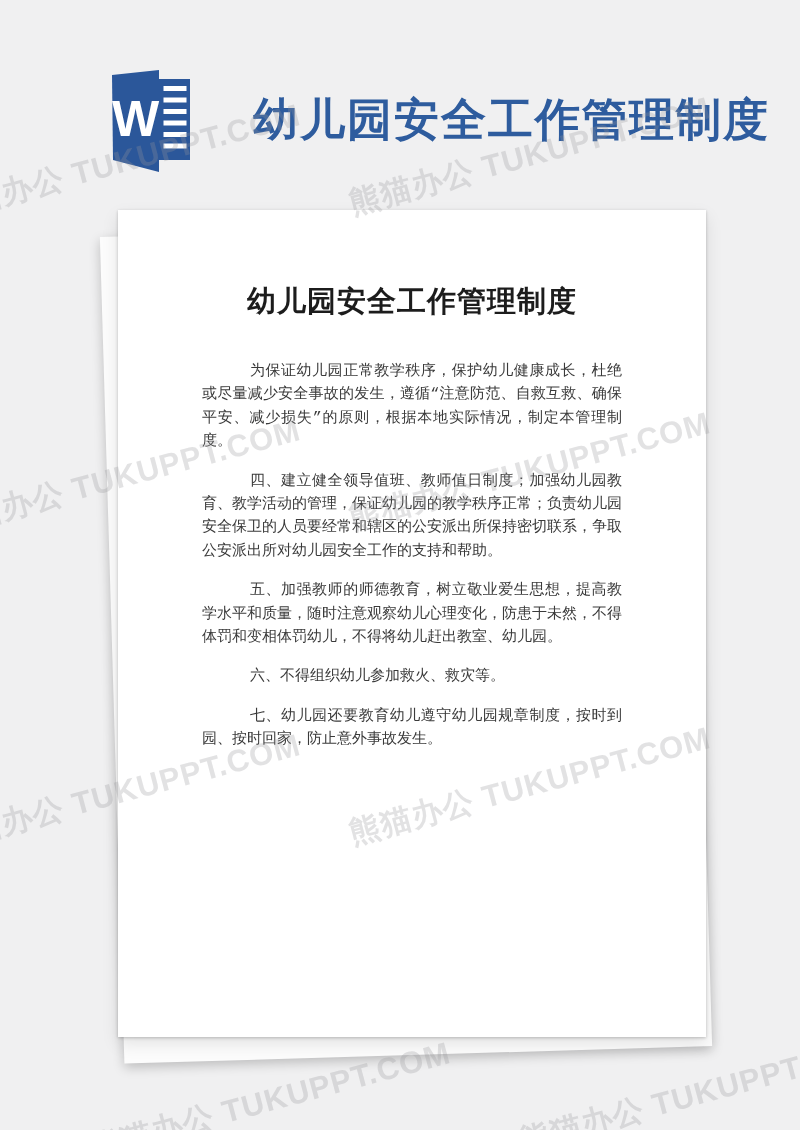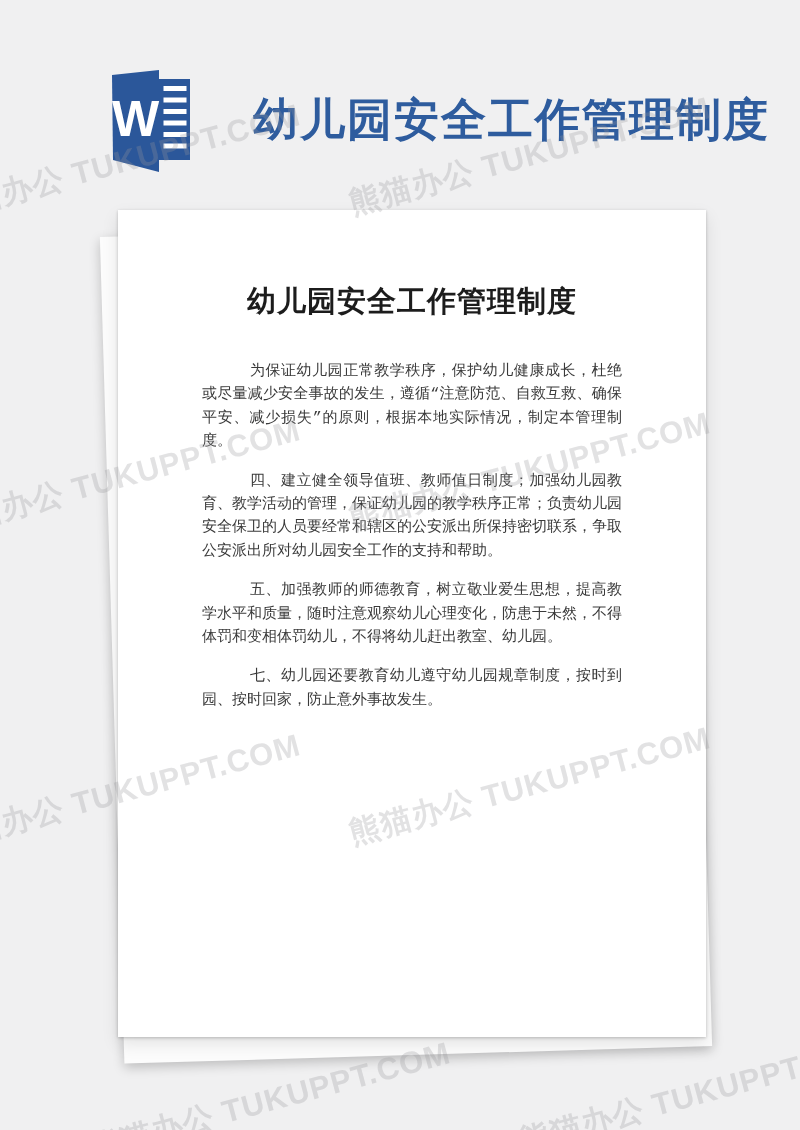--- a/index.html
+++ b/index.html
@@ -88,20 +88,21 @@
   </div>
 
   <div class="sheet-behind"></div>
 
   <div class="sheet">
     <h2 class="doc-title">幼儿园安全工作管理制度</h2>
     <div class="doc-body">
         <p>为保证幼儿园正常教学秩序，保护幼儿健康成长，杜绝或尽量减少安全事故的发生，遵循“注意防范、自救互救、确保平安、减少损失”的原则，根据本地实际情况，制定本管理制度。</p>
         <p>四、建立健全领导值班、教师值日制度；加强幼儿园教育、教学活动的管理，保证幼儿园的教学秩序正常；负责幼儿园安全保卫的人员要经常和辖区的公安派出所保持密切联系，争取公安派出所对幼儿园安全工作的支持和帮助。</p>
         <p>五、加强教师的师德教育，树立敬业爱生思想，提高教学水平和质量，随时注意观察幼儿心理变化，防患于未然，不得体罚和变相体罚幼儿，不得将幼儿赶出教室、幼儿园。</p>
+        <p>六、不得组织幼儿参加救火、救灾等。</p>
         <p>七、幼儿园还要教育幼儿遵守幼儿园规章制度，按时到园、按时回家，防止意外事故发生。</p>
       </div>
   </div>
 
   <div class="watermark-layer">
     <span class="wm wm1">熊猫办公 TUKUPPT.COM</span>
     <span class="wm wm2">熊猫办公 TUKUPPT.COM</span>
     <span class="wm wm3">熊猫办公 TUKUPPT.COM</span>
     <span class="wm wm4">熊猫办公 TUKUPPT.COM</span>
     <span class="wm wm5">熊猫办公 TUKUPPT.COM</span>

